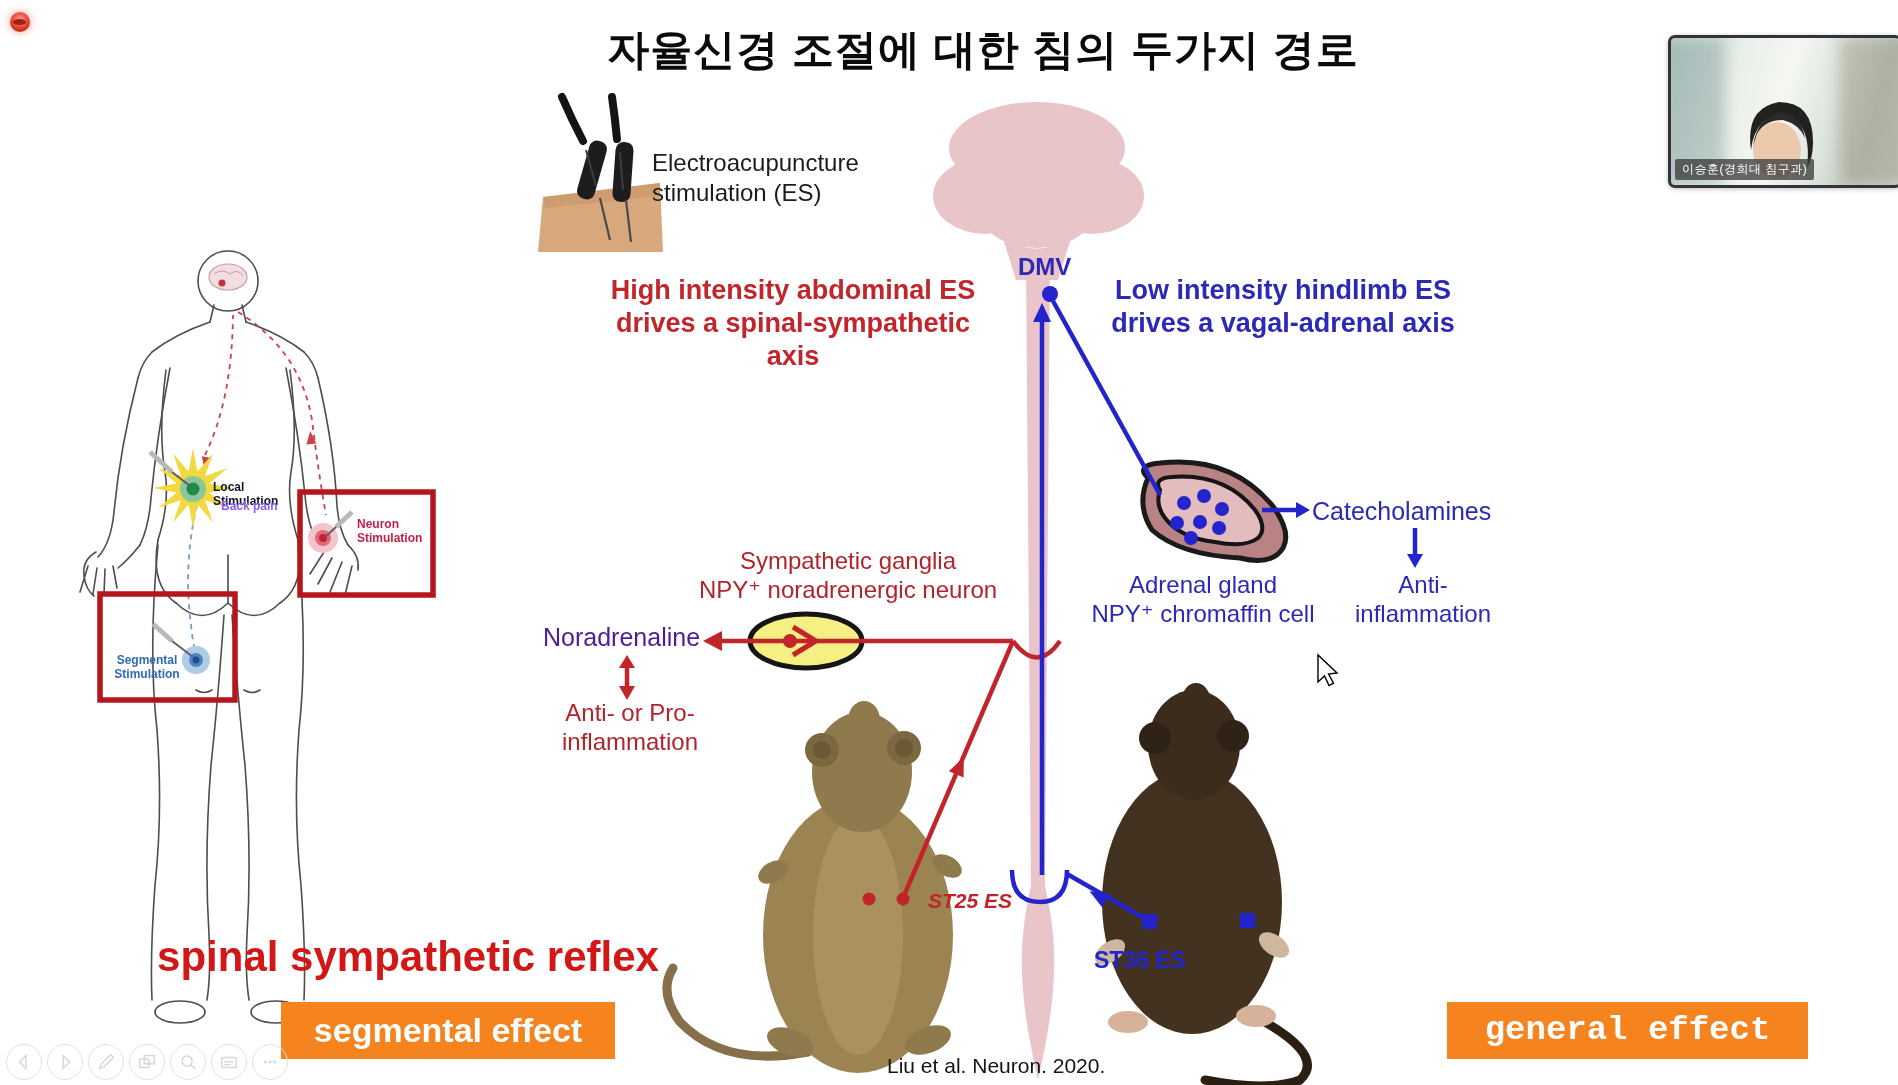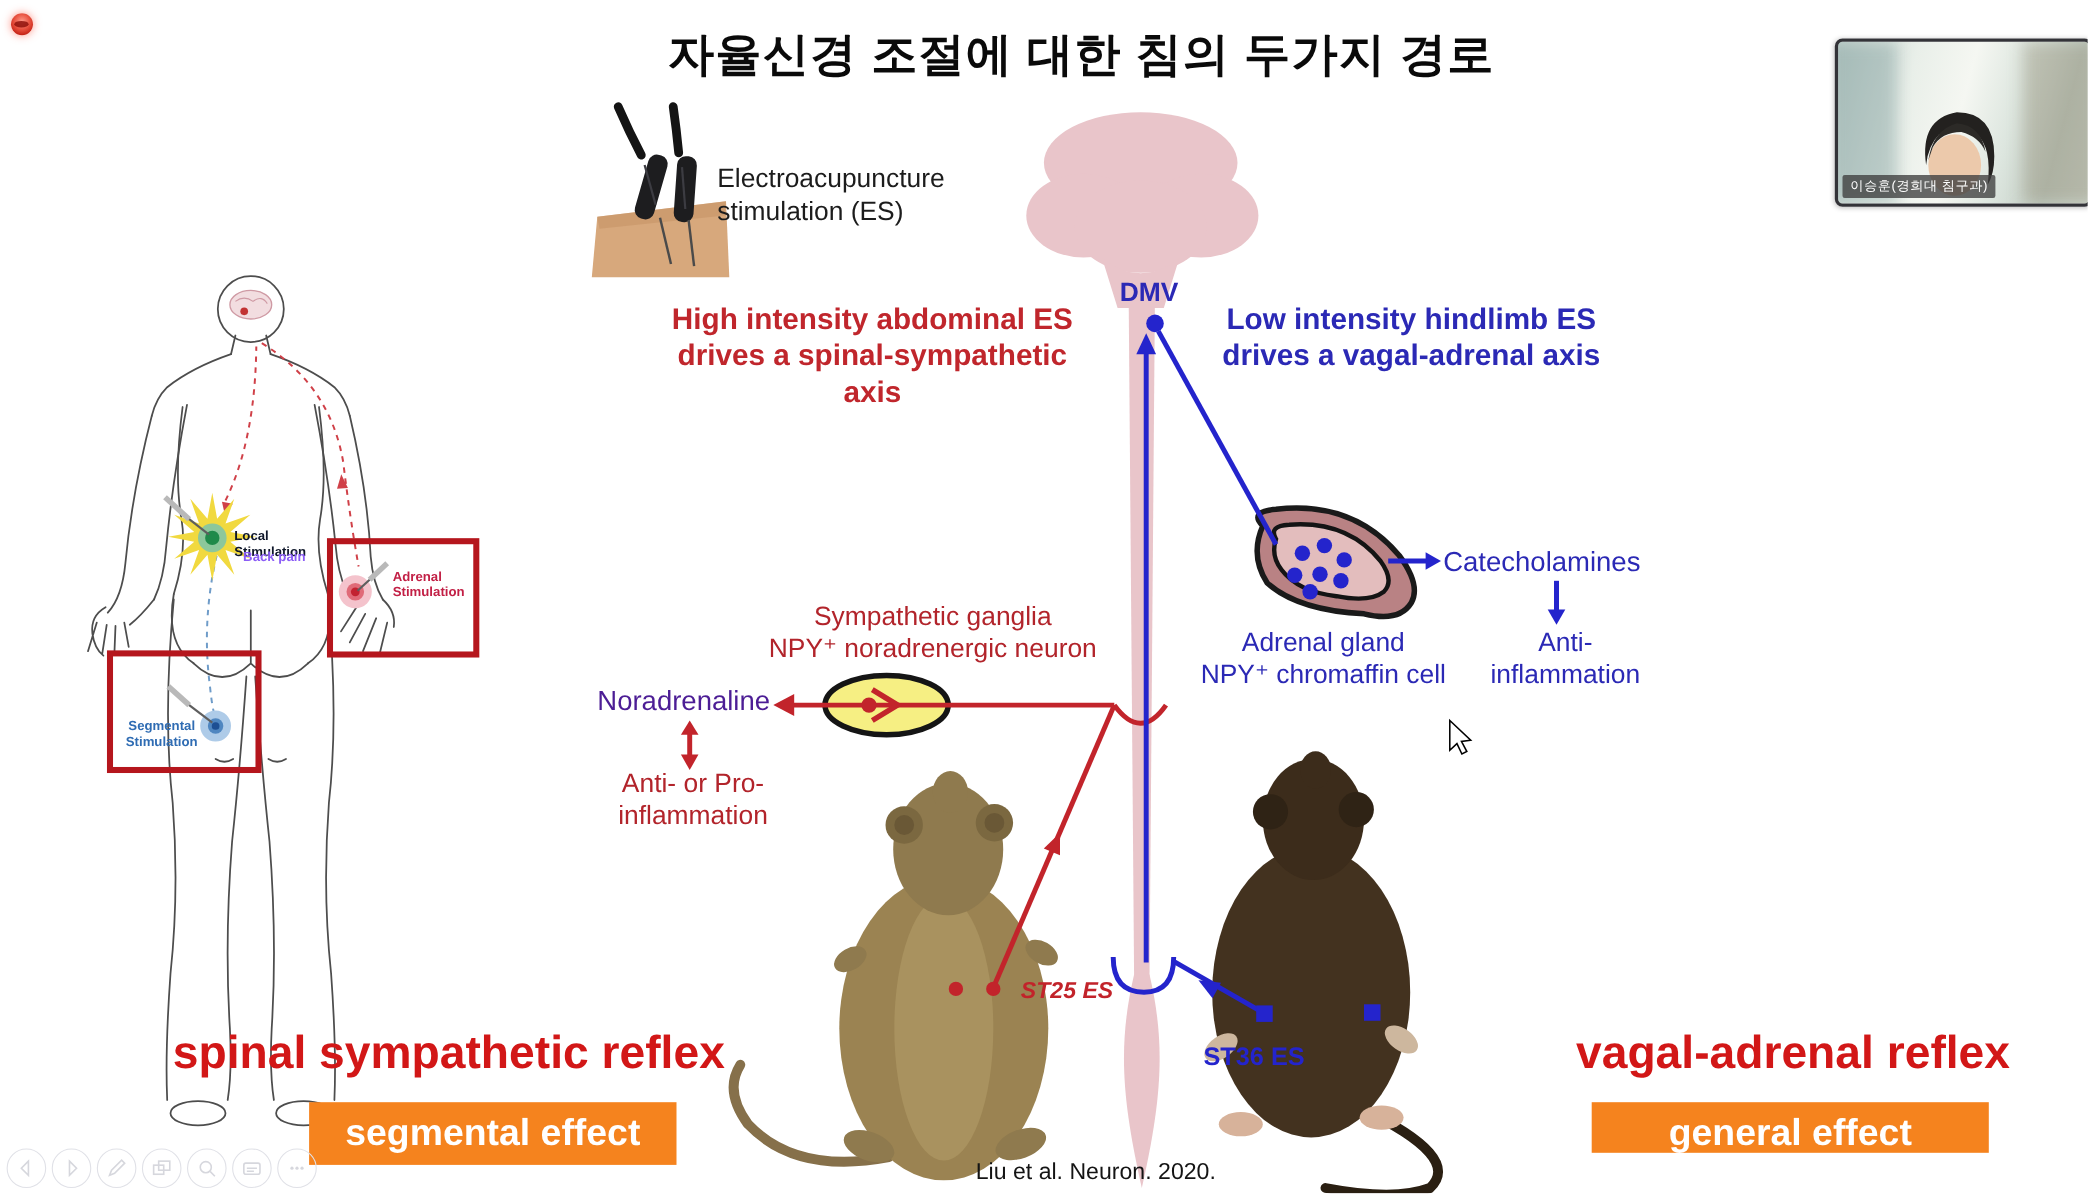--- a/index.html
+++ b/index.html
@@ -43,21 +43,21 @@
   #lbl-local{left:213px;top:480px;font-size:12px;font-weight:bold;color:#0f172a;line-height:1.18;}
   #lbl-backpain{left:221px;top:499px;font-size:12px;font-weight:bold;color:#8b5cf6;}
   #lbl-general{left:357px;top:517px;font-size:12px;font-weight:bold;color:#c21f45;line-height:1.18;}
   #lbl-segmental{left:108px;top:653px;width:78px;font-size:12px;font-weight:bold;color:#2f6cb3;text-align:center;line-height:1.18;}
   
   .reflex{font-size:42px;font-weight:bold;color:#d21717;text-align:center;}
   #reflex-l{left:118px;top:933px;width:580px;}
   #reflex-r{left:1372px;top:933px;width:516px;}
   .effectbox{background:#f5831e;color:#fff;font-size:34px;font-weight:bold;text-align:center;}
   #effect-l{left:281px;top:1002px;width:334px;height:57px;line-height:57px;}
-  #effect-r{left:1447px;top:1002px;width:361px;height:46px;line-height:57px;}
+  #effect-r{left:1447px;top:1002px;width:361px;height:57px;line-height:57px;font-family:Liberation Mono, monospace;}
   
   #toolbar{left:6px;top:1044px;display:flex;gap:5px;}
   .tbtn{width:34px;height:34px;border-radius:50%;border:1.6px solid #e0e1e7;display:flex;
     align-items:center;justify-content:center;color:#d6d7dd;background:transparent;}
   .tbtn svg{display:block;}
 </style>
 </head>
 <body>
 
 <div id="stage">
@@ -247,28 +247,27 @@
   <div class="lbl" id="catechol">Catecholamines</div>
   <div class="lbl pre ctr" id="antiinf">Anti-
 inflammation</div>
   <div class="lbl" id="st25">ST25 ES</div>
   <div class="lbl" id="st36">ST36 ES</div>
   <div class="lbl" id="citation">Liu et al. Neuron. 2020.</div>
 
   <div class="lbl pre" id="lbl-local">Local
 Stimulation</div>
   <div class="lbl" id="lbl-backpain">Back pain</div>
-  <div class="lbl pre" id="lbl-general">Adrenal
+  <div class="lbl pre" id="lbl-general">Neuron
 Stimulation</div>
   <div class="lbl pre" id="lbl-segmental">Segmental
 Stimulation</div>
 
   <div class="abs reflex" id="reflex-l">spinal sympathetic reflex</div>
   <div class="abs effectbox" id="effect-l">segmental effect</div>
-  <div class="abs reflex" id="reflex-r">vagal-adrenal reflex</div>
   <div class="abs effectbox" id="effect-r">general effect</div>
 
   <div class="abs" id="webcam">
     <div class="camblur" id="cam-strip-l"></div>
     <div class="camblur" id="cam-strip-r"></div>
     <svg width="228" height="147" viewBox="0 0 228 147" style="position:absolute;left:0;top:0">
       <ellipse cx="106" cy="112" rx="24" ry="28" fill="#ecc9ab"></ellipse>
       <path d="M 80 112 Q 74 70 108 64 Q 142 64 142 104 Q 142 120 136 130 Q 140 96 126 84 Q 110 72 92 84 Q 82 94 80 112 Z" fill="#23211f"></path>
       <path d="M 82 108 Q 86 80 108 74 Q 130 76 134 100 Q 128 86 112 82 Q 94 82 86 96 Z" fill="#2c2a27"></path>
     </svg>

